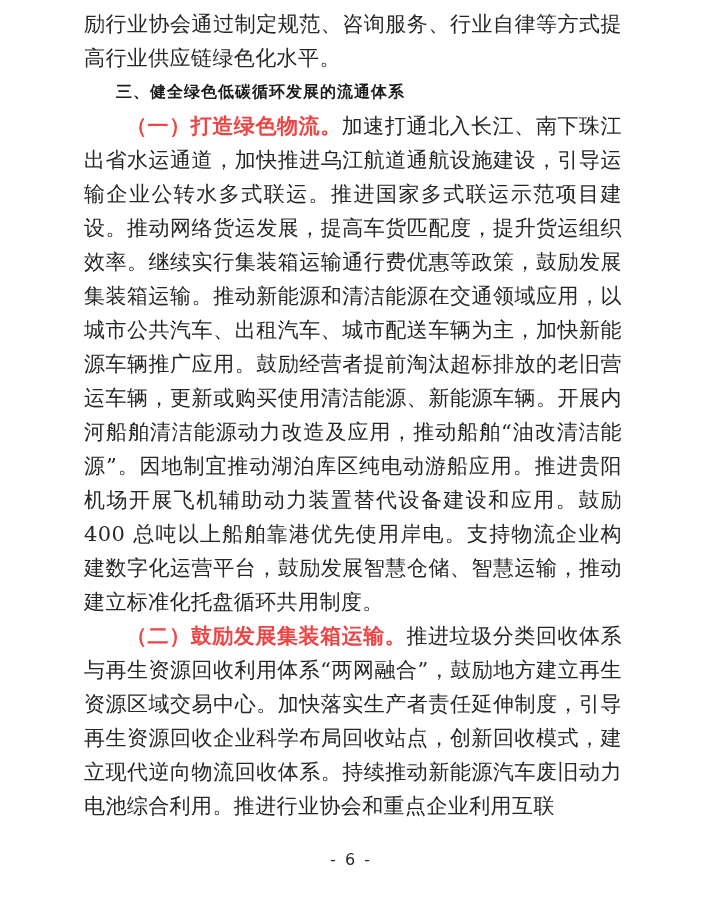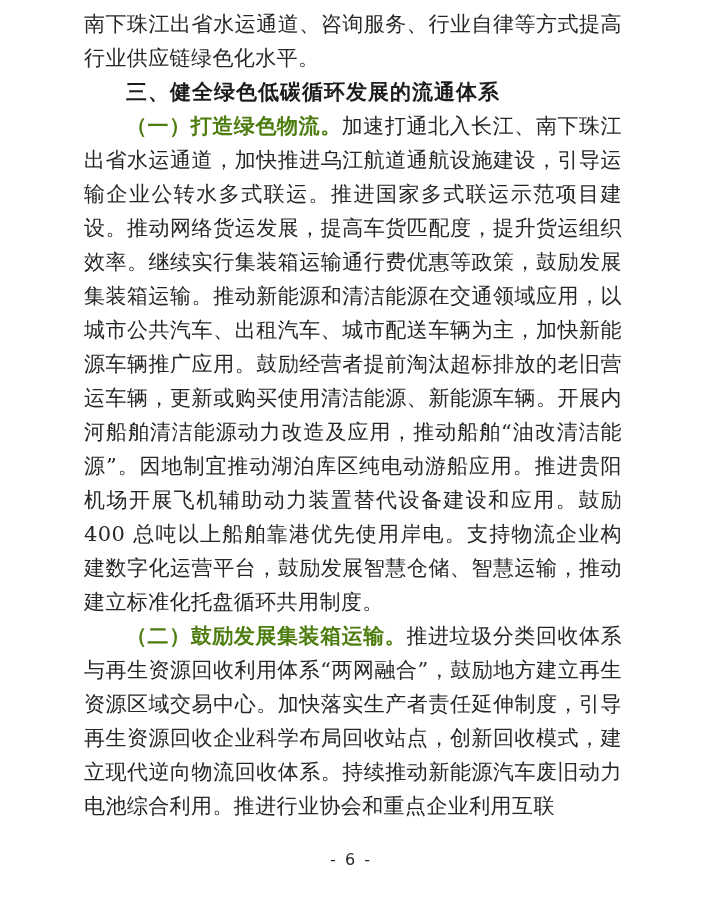--- a/index.html
+++ b/index.html
@@ -39,49 +39,49 @@
     text-align: justify;
   }
   .para.no-indent {
     text-indent: 0;
   }
   .section-heading {
     margin: 0;
     text-indent: 2em;
     font-family: "DejaVu Sans", "Liberation Sans", sans-serif;
     font-weight: 700;
-    font-size: 21px;
+    font-size: 16px;
     line-height: 34px;
     color: #1d1d1d;
     letter-spacing: 1px;
     text-align: left;
   }
   .para-lead {
     font-weight: 700;
-    color: #4d7c0f;
+    color: #ef4444;
   }
   .page-footer {
     position: absolute;
     left: 0;
     top: 850px;
     width: 702px;
     text-align: center;
     font-family: "DejaVu Sans", "Liberation Sans", sans-serif;
     font-size: 16px;
     letter-spacing: 2px;
     color: #2b2b2b;
   }
 </style>
 </head>
 <body>
 
 <div class="page">
   <div class="text-column">
 
-    <p class="para no-indent">南下珠江出省水运通道、咨询服务、行业自律等方式提高行业供应链绿色化水平。</p>
+    <p class="para no-indent">励行业协会通过制定规范、咨询服务、行业自律等方式提高行业供应链绿色化水平。</p>
 
     <h3 class="section-heading">三、健全绿色低碳循环发展的流通体系</h3>
 
     <p class="para"><span class="para-lead">（一）打造绿色物流。</span><span>加速打通北入长江、南下珠江出省水运通道，加快推进乌江航道通航设施建设，引导运输企业公转水多式联运。推进国家多式联运示范项目建设。推动网络货运发展，提高车货匹配度，提升货运组织效率。继续实行集装箱运输通行费优惠等政策，鼓励发展集装箱运输。推动新能源和清洁能源在交通领域应用，以城市公共汽车、出租汽车、城市配送车辆为主，加快新能源车辆推广应用。鼓励经营者提前淘汰超标排放的老旧营运车辆，更新或购买使用清洁能源、新能源车辆。开展内河船舶清洁能源动力改造及应用，推动船舶“油改清洁能源”。因地制宜推动湖泊库区纯电动游船应用。推进贵阳机场开展飞机辅助动力装置替代设备建设和应用。鼓励 400 总吨以上船舶靠港优先使用岸电。支持物流企业构建数字化运营平台，鼓励发展智慧仓储、智慧运输，推动建立标准化托盘循环共用制度。</span></p>
 
     <p class="para"><span class="para-lead">（二）鼓励发展集装箱运输。</span><span>推进垃圾分类回收体系与再生资源回收利用体系“两网融合”，鼓励地方建立再生资源区域交易中心。加快落实生产者责任延伸制度，引导再生资源回收企业科学布局回收站点，创新回收模式，建立现代逆向物流回收体系。持续推动新能源汽车废旧动力电池综合利用。推进行业协会和重点企业利用互联</span></p>
 
   </div>
 
   <div class="page-footer">- 6 -</div>

